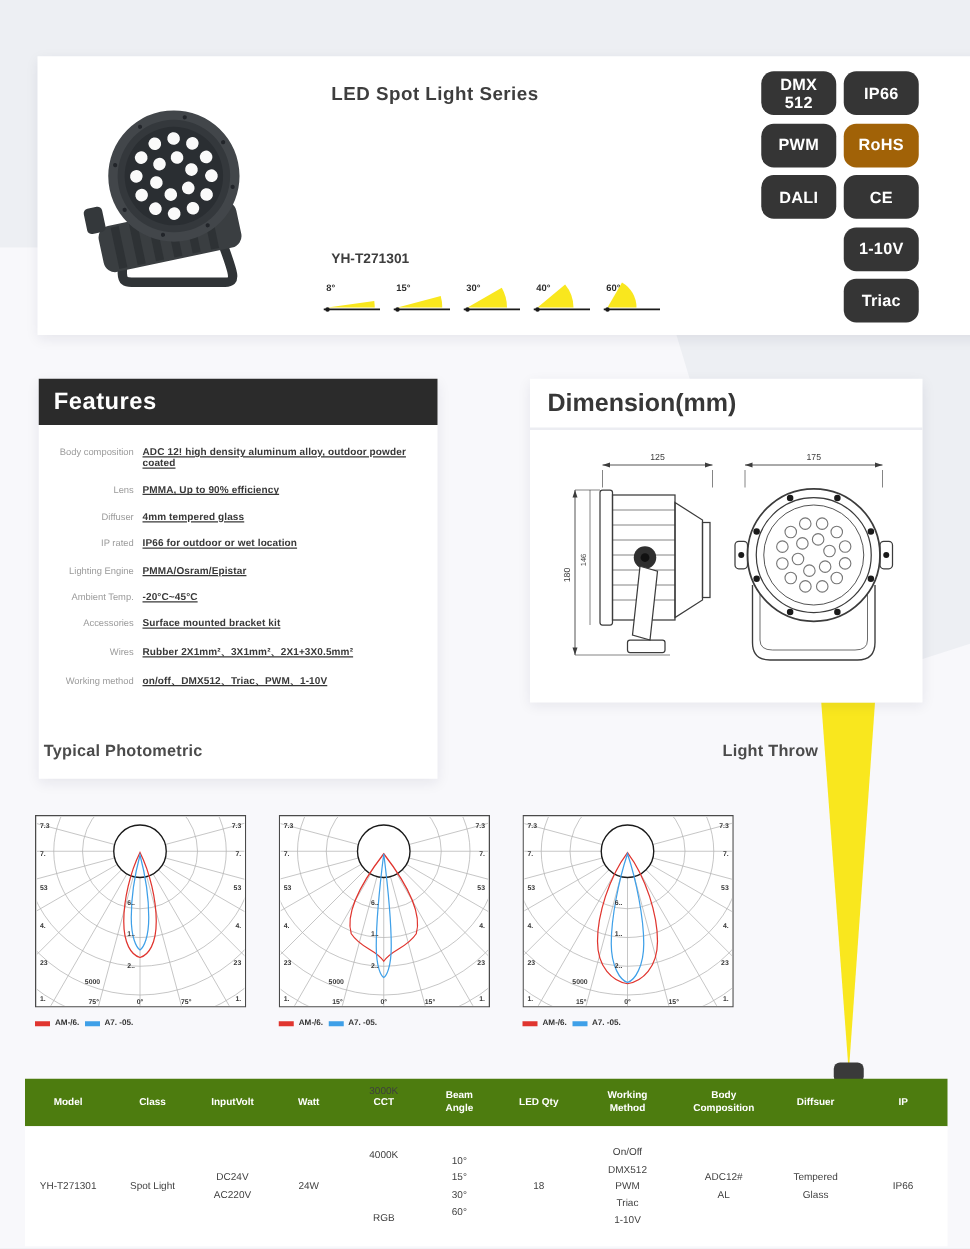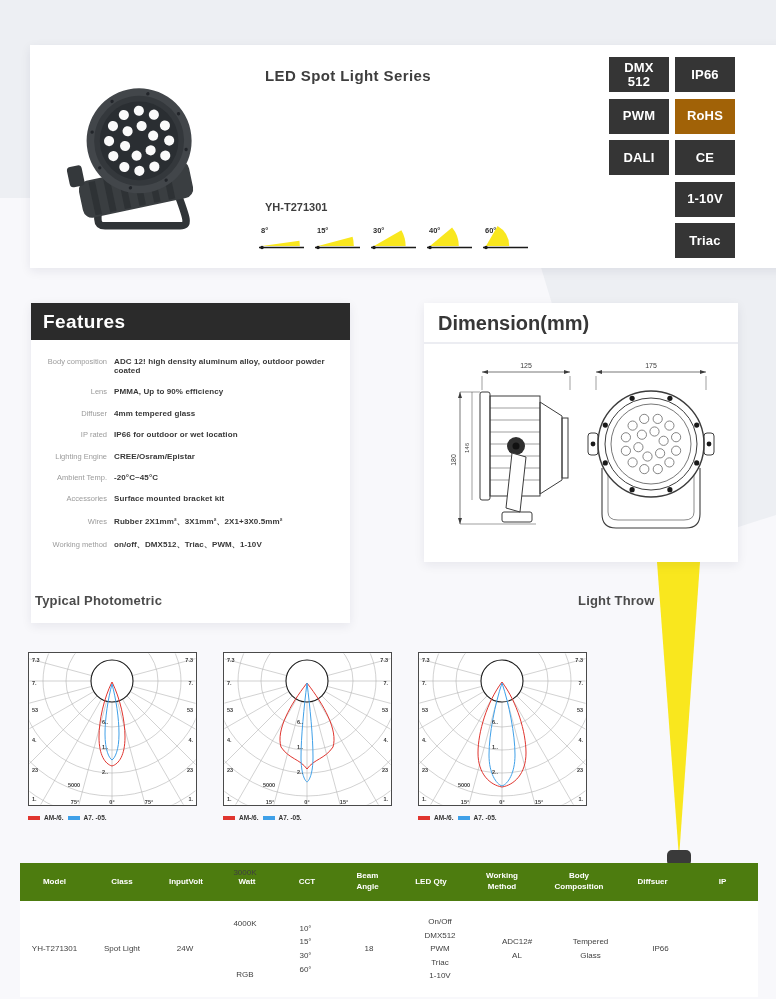--- a/index.html
+++ b/index.html
@@ -11,32 +11,32 @@
 
   
   #top-card{left:30px;top:45px;width:716px;height:223px;padding-left:44px;}
   #photo-wrap{position:absolute;left:32px;top:38px;}
   #top-title{position:absolute;left:168px;top:22px;width:300px;text-align:center;
         font-size:15px;font-weight:700;color:#3e3e3e;letter-spacing:.4px;}
   #model{position:absolute;left:235px;top:156px;font-size:11px;font-weight:600;color:#3e3e3e;}
   #beam-row{position:absolute;left:228px;top:179px;display:flex;gap:8px;}
   #badges{position:absolute;left:579px;top:12px;display:flex;gap:6px;}
   .bcol{display:flex;flex-direction:column;gap:6.5px;}
-  .badge{width:60px;height:35px;border-radius:0;color:#fff;display:flex;flex-direction:column;
+  .badge{width:60px;height:35px;border-radius:10px;color:#fff;display:flex;flex-direction:column;
         align-items:center;justify-content:center;font-weight:700;font-size:13px;line-height:1.05;letter-spacing:.2px;}
   .badge div{white-space:nowrap;}
 
   
   #features-card{left:31px;top:303px;width:319px;height:320px;}
   .fhead{height:37px;background:#2b2b2b;color:#fff;display:flex;align-items:center;
         padding-left:12px;font-size:19px;font-weight:800;letter-spacing:.4px;}
   #frows{padding:17px 8px 0 4px;}
   .frow{display:flex;align-items:baseline;margin-bottom:12.4px;}
   .flabel{width:72px;flex:none;text-align:right;font-size:7.5px;color:#9b9b9b;margin-right:7px;}
-  .fvalue{font-size:8px;font-weight:700;color:#383838;letter-spacing:.1px;}
+  .fvalue{font-size:8px;font-weight:700;color:#383838;letter-spacing:.1px;text-decoration:underline;}
 
   
   #dimension-card{left:424px;top:303px;width:314px;height:259px;}
   .dhead{padding:9px 0 7px 14px;font-size:20px;font-weight:800;color:#373737;border-bottom:2px solid #ecedf2;}
 
   
   .section-label{position:absolute;z-index:2;font-size:13px;font-weight:700;color:#4b4b4b;letter-spacing:.2px;}
   #photometric-label{left:35px;top:593px;}
   #lightthrow-label{left:578px;top:593px;}
 
@@ -202,21 +202,21 @@
         <div class="frow">
           <div class="flabel">Diffuser</div>
           <div class="fvalue">4mm tempered glass</div>
         </div>
         <div class="frow">
           <div class="flabel">IP rated</div>
           <div class="fvalue">IP66 for outdoor or wet location</div>
         </div>
         <div class="frow">
           <div class="flabel">Lighting Engine</div>
-          <div class="fvalue">CREE/Osram/Epistar</div>
+          <div class="fvalue">PMMA/Osram/Epistar</div>
         </div>
         <div class="frow">
           <div class="flabel">Ambient Temp.</div>
           <div class="fvalue">-20°C~45°C</div>
         </div>
         <div class="frow">
           <div class="flabel">Accessories</div>
           <div class="fvalue">Surface mounted bracket kit</div>
         </div>
         <div class="frow">
@@ -535,20 +535,24 @@
           <div>IP</div>
         </div>
       </div>
     <div id="tbody">
         <div class="td" style="width: 69px;">
           <div>YH-T271301</div>
         </div>
         <div class="td" style="width: 66px;">
           <div>Spot Light</div>
         </div>
+        <div class="td" style="width: 62px;">
+          <div>DC24V</div>
+          <div>AC220V</div>
+        </div>
         <div class="td" style="width: 60px;">
           <div>24W</div>
         </div>
         <div class="td" style="width: 60px; gap: 37px;">
           <div>3000K</div>
           <div>4000K</div>
           <div>RGB</div>
           <div>RGBW</div>
         </div>
         <div class="td" style="width: 61px;">

